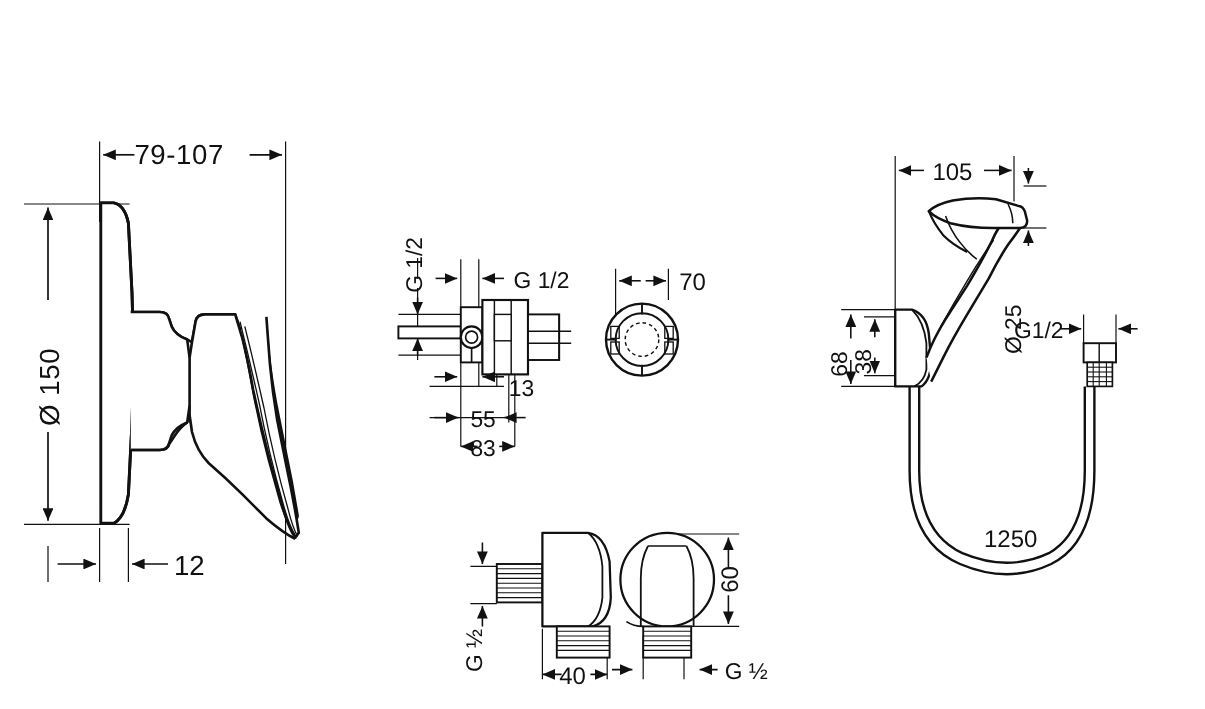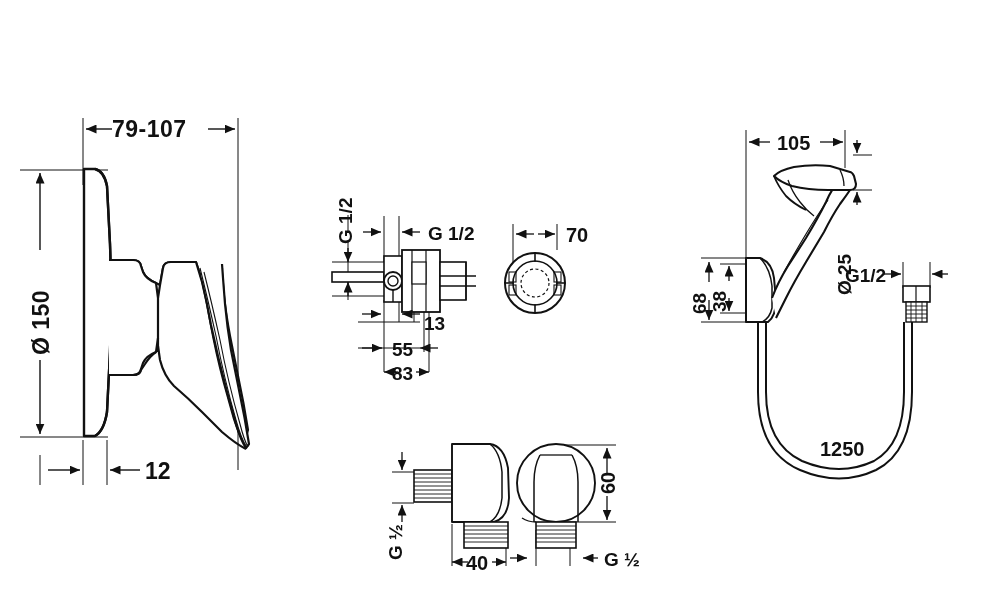--- a/index.html
+++ b/index.html
@@ -6,21 +6,20 @@
   body{
     font-family:"Liberation Sans", sans-serif;
     color:#1a1a1a;
   }
   #sheet{
     position:relative;
     width:1000px;
     height:591px;
     background:#a16207;
     overflow:hidden;
-    font-weight:bold;
   }
   #sheet svg{display:block;}
   .dimtext{
     font-family:"Liberation Sans", sans-serif;
     fill:#111111;
   }
 </style>
 </head>
 <body>
 

